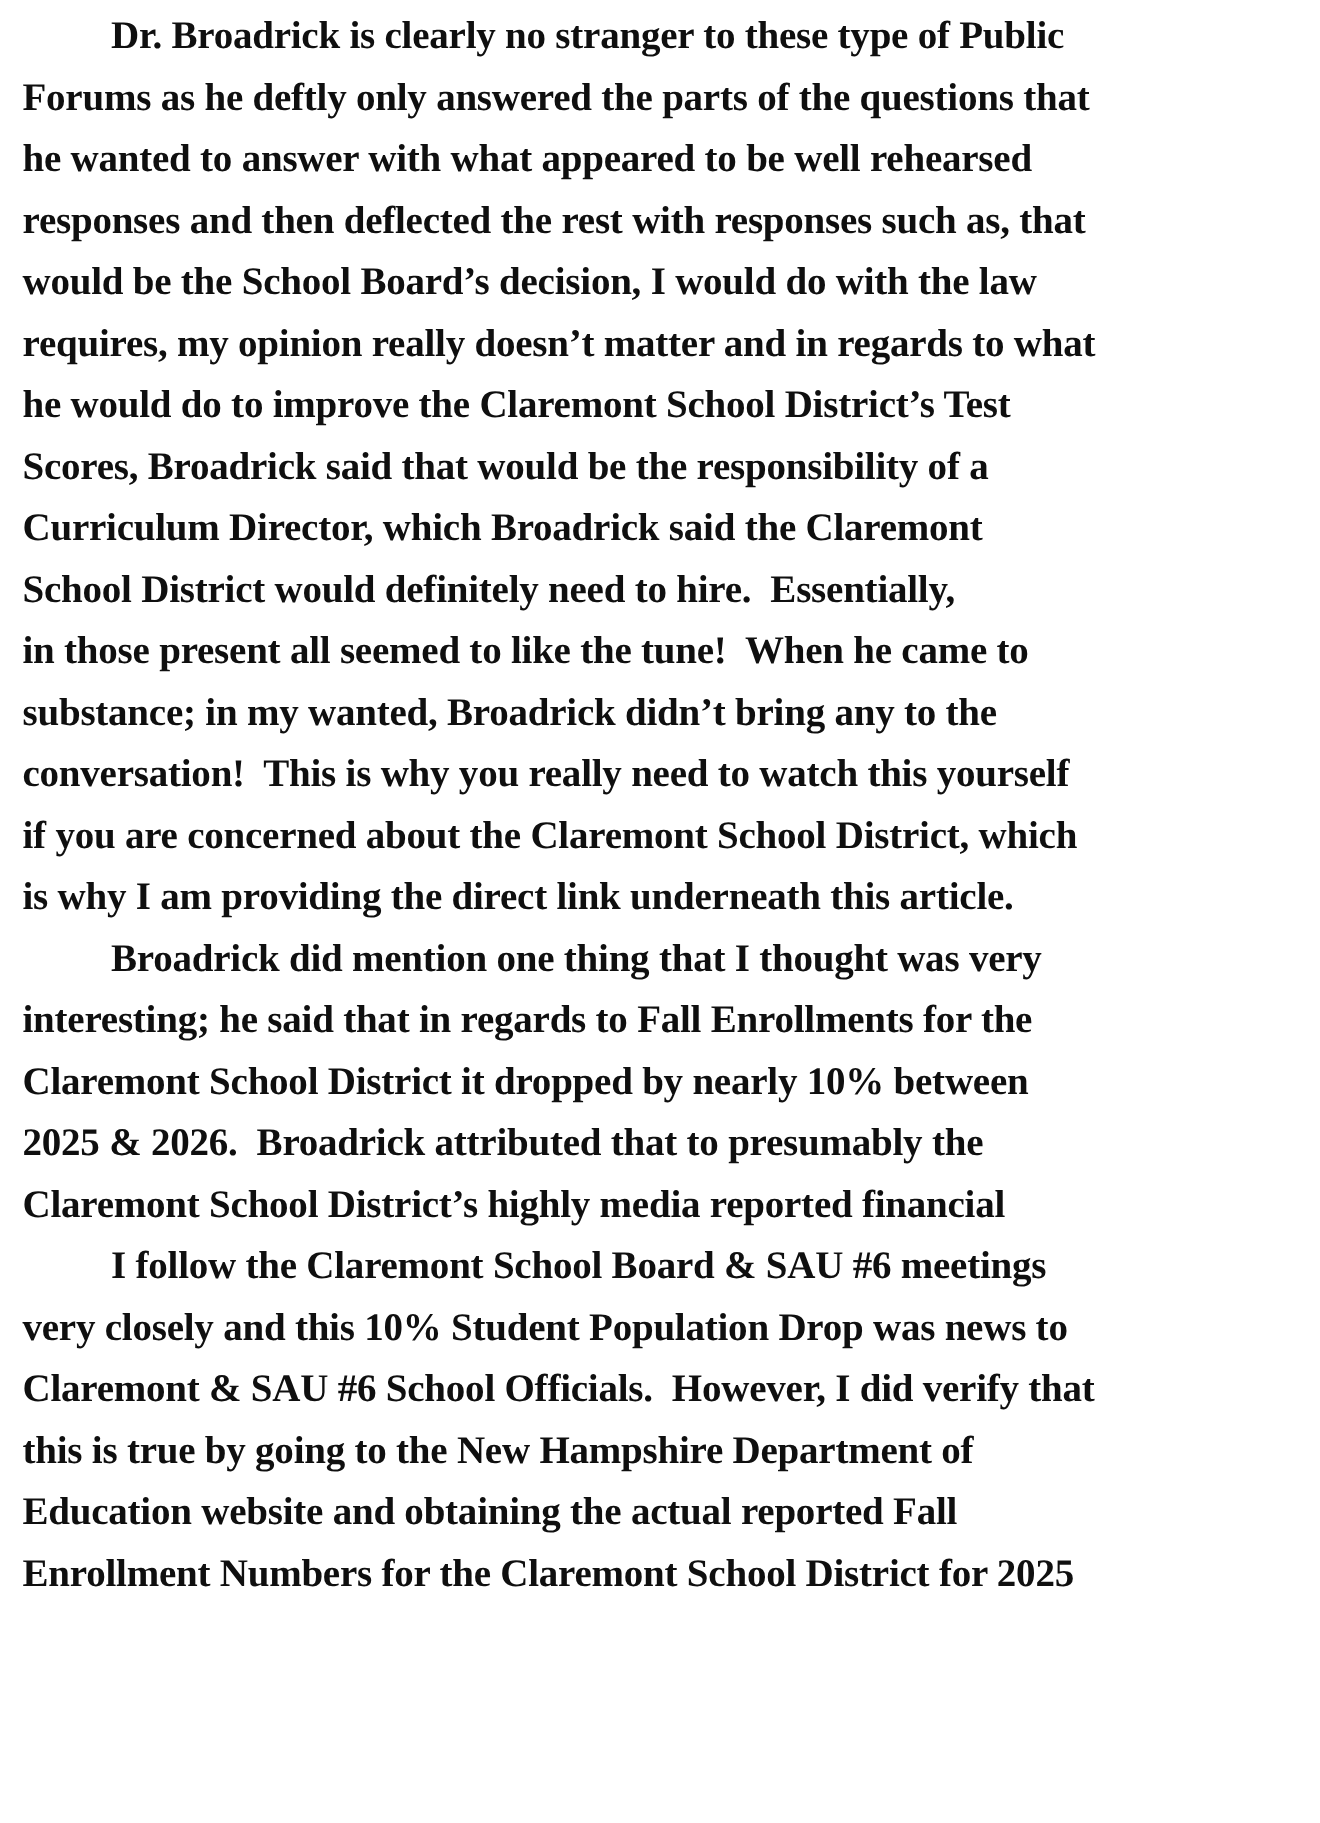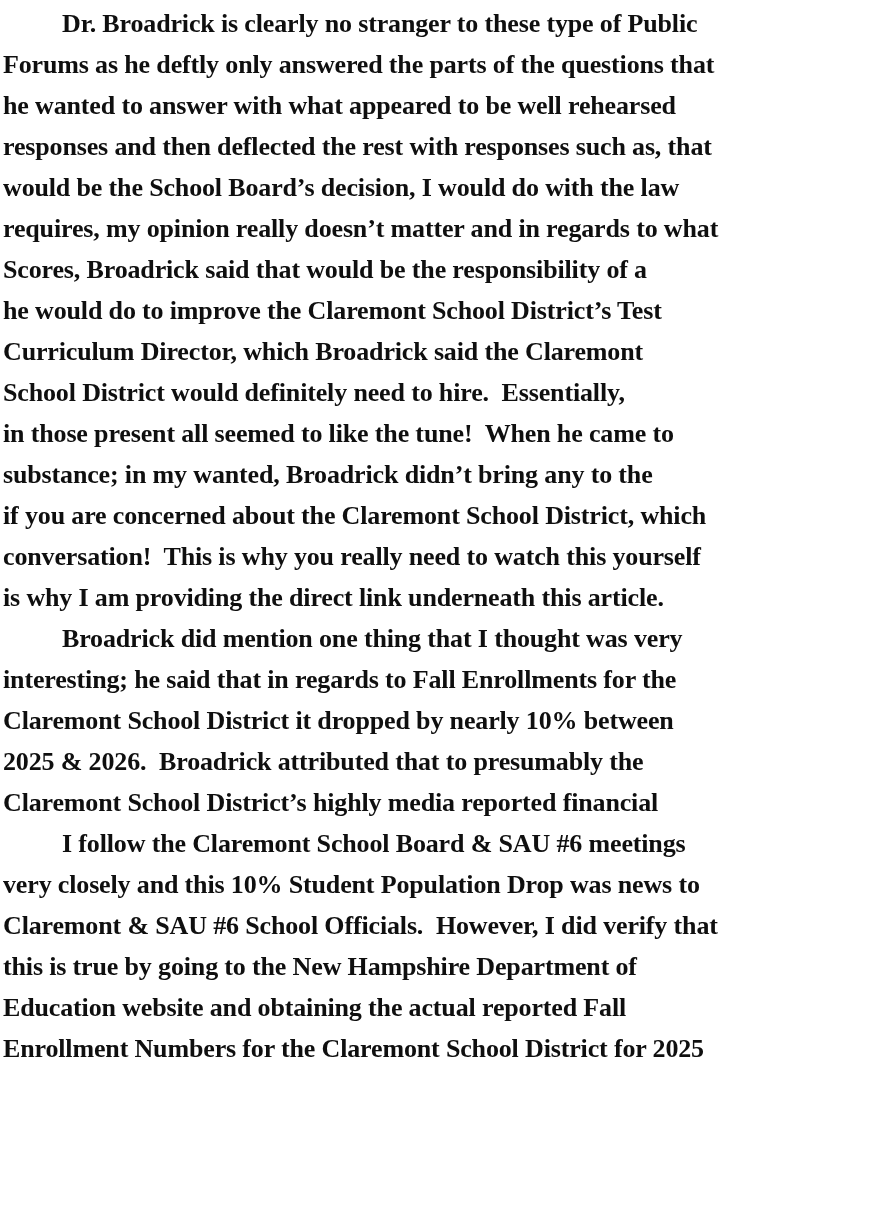--- a/index.html
+++ b/index.html
@@ -9,21 +9,21 @@
   }
   body {
     width: 880px;
     height: 1215px;
     overflow: hidden;
   }
   .page {
     box-sizing: border-box;
     width: 880px;
     height: 1215px;
-    padding: 3px 0 0 3px;
+    padding: 3px 0 0 15px;
     background: #ffffff;
   }
   .paragraph { margin: 0; }
   .paragraph + .paragraph { }
   .line {
     font-family: "Liberation Serif", "DejaVu Serif", serif;
     font-weight: 700;
     font-size: 26px;
     line-height: 41px;
     color: #0f0f0f;
@@ -37,28 +37,28 @@
 
 <main class="page">
 
   <section class="paragraph">
     <div class="line first">Dr. Broadrick is clearly no stranger to these type of Public</div>
     <div class="line">Forums as he deftly only answered the parts of the questions that</div>
     <div class="line">he wanted to answer with what appeared to be well rehearsed</div>
     <div class="line">responses and then deflected the rest with responses such as, that</div>
     <div class="line">would be the School Board’s decision, I would do with the law</div>
     <div class="line">requires, my opinion really doesn’t matter and in regards to what</div>
+    <div class="line">he would do to improve the Claremont School District’s Test</div>
     <div class="line">Scores, Broadrick said that would be the responsibility of a</div>
-    <div class="line">he would do to improve the Claremont School District’s Test</div>
     <div class="line">Curriculum Director, which Broadrick said the Claremont</div>
     <div class="line">School District would definitely need to hire.  Essentially,</div>
     <div class="line">in those present all seemed to like the tune!  When he came to</div>
     <div class="line">substance; in my wanted, Broadrick didn’t bring any to the</div>
+    <div class="line">conversation!  This is why you really need to watch this yourself</div>
     <div class="line">if you are concerned about the Claremont School District, which</div>
-    <div class="line">conversation!  This is why you really need to watch this yourself</div>
     <div class="line">is why I am providing the direct link underneath this article.</div>
   </section>
 
   <section class="paragraph">
     <div class="line first">Broadrick did mention one thing that I thought was very</div>
     <div class="line">interesting; he said that in regards to Fall Enrollments for the</div>
     <div class="line">Claremont School District it dropped by nearly 10% between</div>
     <div class="line">2025 &amp; 2026.  Broadrick attributed that to presumably the</div>
     <div class="line">Claremont School District’s highly media reported financial</div>
   </section>

